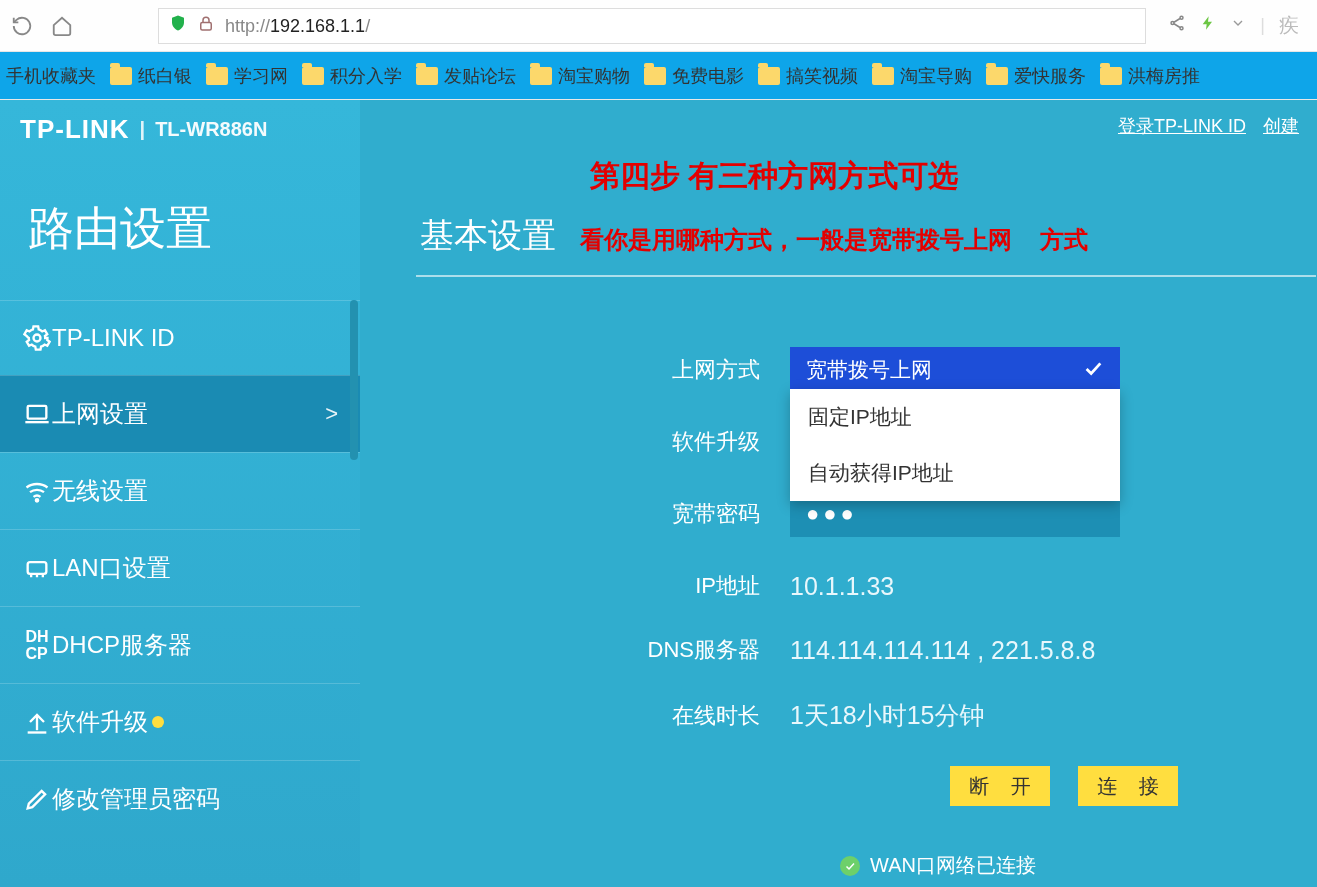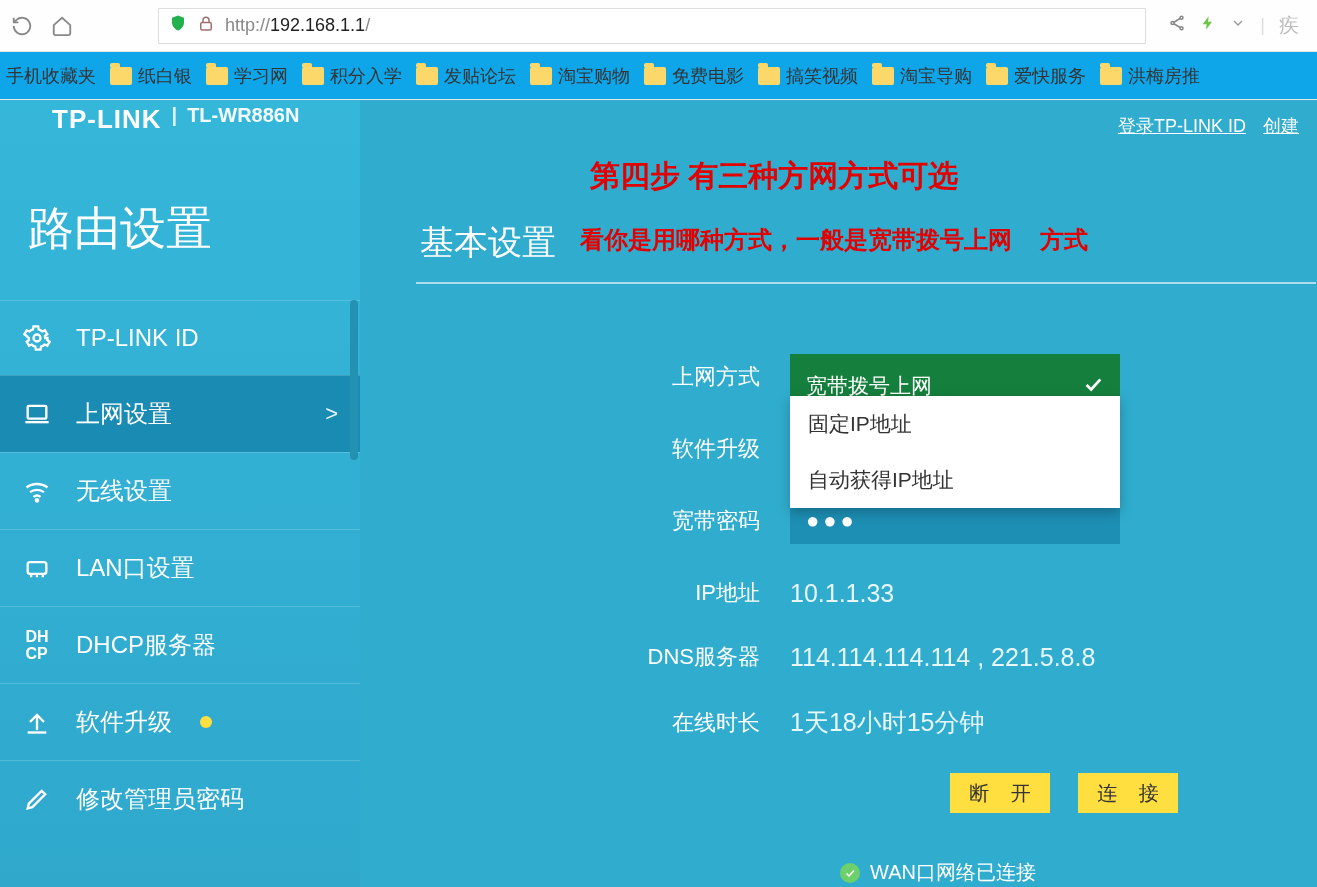--- a/index.html
+++ b/index.html
@@ -2,70 +2,70 @@
 <html><head>
 <meta charset="utf-8">
 <style>
   * { box-sizing: border-box; margin: 0; padding: 0; }
   body { font-family: "Microsoft YaHei", "Segoe UI", sans-serif; width: 1317px; height: 887px; overflow: hidden; background: #fff; }
 
   
   .addr-bar { height: 52px; background: #fefefe; border-bottom: 1px solid #e6e6e6; display: flex; align-items: center; padding: 0 8px; gap: 12px; }
   .addr-icon { width: 28px; height: 28px; display: flex; align-items: center; justify-content: center; color: #666; }
   .addr-icon svg { width: 22px; height: 22px; }
-  .addr-field { flex:1; display:flex; align-items:center; gap:10px; background:#fff; border:1px solid #ddd; height:36px; padding:0 10px; margin-left:70px; color:#333; font-size:18px; }
+  .addr-field { flex:1; display:flex; align-items:flex-end; gap:10px; background:#fff; border:1px solid #ddd; height:36px; padding:6px 10px; margin-left:70px; color:#333; font-size:18px; }
   .shield { color:#22b14c; }
   .lockx { color:#a06060; font-size:16px; position:relative; }
   .addr-right { display:flex; align-items:center; gap:14px; padding:0 10px; color:#888; font-size:18px; }
   .bolt { color:#6cc644; }
   .thin-text { color:#bbb; font-size:20px; }
 
   
   .bm-bar { height:48px; background:#0ea5e9; border-bottom:1px solid #e8e8e8; display:flex; align-items:center; padding:0 6px; gap:14px; font-size:18px; color:#333; }
   .bm-item { display:flex; align-items:center; gap:6px; white-space:nowrap; cursor:pointer; }
   .folder-ic { width:22px; height:18px; background:#fcd86b; border-radius:2px; position:relative; }
   .folder-ic:before { content:""; position:absolute; top:-4px; left:0; width:10px; height:4px; background:#fcd86b; border-radius:2px 2px 0 0; }
 
   
   .router { display:flex; height: calc(887px - 52px - 48px); }
   .sidebar { width:360px; background: linear-gradient(180deg,#35b7da 0%,#2fa8cc 100%); color:#fff; display:flex; flex-direction:column; }
-  .logo-row { height:58px; display:flex; padding:4px 20px; font-weight:bold;margin-left:32px; }
+  .logo-row { height:58px; display:flex; align-items:center; padding:4px 20px; font-weight:bold; }
   .logo-text { font-family: Arial, sans-serif; font-size:26px; letter-spacing:1px; }
   .logo-sep { margin:0 10px; font-size:20px; opacity:.85; }
   .logo-model { font-size:20px; font-family: Arial, sans-serif; opacity:.95; }
 
   .side-title { font-size:46px; font-weight:400; padding: 40px 0 40px 28px; }
 
   .menu { flex:1; overflow-y:auto; position:relative; }
   .menu-scroll { position:absolute; right:2px; top:0; width:8px; height:160px; background:#2391b0; border-radius:4px; }
-  .menu-item { display:flex; align-items:center; gap:24px; padding:22px 22px; font-size:24px; border-top:1px solid rgba(255,255,255,.18); cursor:pointer; }
+  .menu-item { display:flex; align-items:center; padding:22px 22px; font-size:24px; border-top:1px solid rgba(255,255,255,.18); cursor:pointer; }
   .menu-item.active { background:#1a8bb3; }
   .menu-item .chev { margin-left:auto; font-size:22px; opacity:.9; }
   .m-ic { width:30px; height:30px; display:flex; align-items:center; justify-content:center; }
   .m-ic svg { width:28px; height:28px; fill:none; stroke:#fff; stroke-width:2; }
   .dot-yellow { width:12px; height:12px; background:#ffde3f; border-radius:50%; margin-left:4px; }
 
-  .content { flex:1; background:#30adce; color:#fff; position:relative; padding: 8px 0 0 60px; overflow:hidden; }
+  .content { flex:1; background:#30adce; color:#fff; position:relative; padding: 1px 0 0 60px; overflow:hidden; }
   .top-links { position:absolute; top:14px; right:18px; font-size:18px; }
   .top-links span { text-decoration: underline; cursor:pointer; margin-left:12px; }
 
   .annot-step { position:absolute; top:56px; left:230px; color:#e30000; font-size:30px; font-weight:bold; }
   .annot-sub  { position:absolute; top:124px; left:220px; color:#e30000; font-size:24px; font-weight:bold; }
   .annot-sub .sp { margin-left:28px; }
 
   .section-title { font-size:34px; padding-top:112px; padding-bottom:16px; width:160px; }
   .section-divider { height:2px; background:rgba(255,255,255,.6); margin-right:0; margin-left:-4px; width:900px; }
 
   .form { margin-top:70px; }
   .row { display:flex; align-items:center; margin-bottom:34px; font-size:22px; }
   .lbl { width:370px; text-align:right; padding-right:30px; }
   .val { color:#e8f7fc; font-size:25px; }
 
   .sel-wrap { position:relative; }
-  .sel-box { width:330px; height:46px; background:#15803d; display:flex; align-items:flex-end; padding:0 16px; color:#fff; font-size:21px; cursor:pointer; justify-content:space-between; }
+  .sel-box { width:330px; height:46px; background:#1d4ed8; display:flex; align-items:center; padding:0 16px; color:#fff; font-size:21px; cursor:pointer; justify-content:space-between; }
   .sel-check svg { width:22px; height:22px; stroke:#fff; stroke-width:3; fill:none; }
   .dropdown { position:absolute; top:42px; left:0; width:330px; background:#fff; color:#333; box-shadow:0 4px 12px rgba(0,0,0,.25); z-index:5; }
   .dd-item { padding:14px 18px; font-size:21px; cursor:pointer; }
 
   .pwd-box { width:330px; height:46px; background:#1d8fb4; display:flex; align-items:center; padding:0 16px; color:#fff; font-size:22px; letter-spacing:4px; }
 
   .btn-row { display:flex; gap:28px; margin-left:530px; margin-top:30px; }
   .btn { width:100px; height:40px; background:#ffde3f; color:#333; font-size:20px; display:flex; align-items:center; justify-content:center; cursor:pointer; letter-spacing:8px; padding-left:8px; }
 
   .status-row { margin-top:46px; display:flex; align-items:center; gap:10px; margin-left:420px; font-size:20px; }

